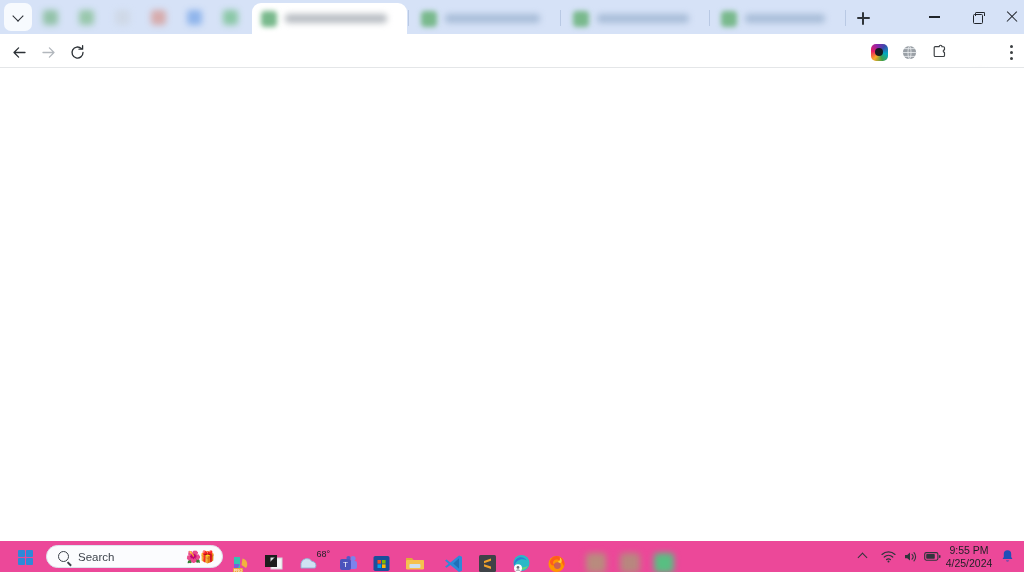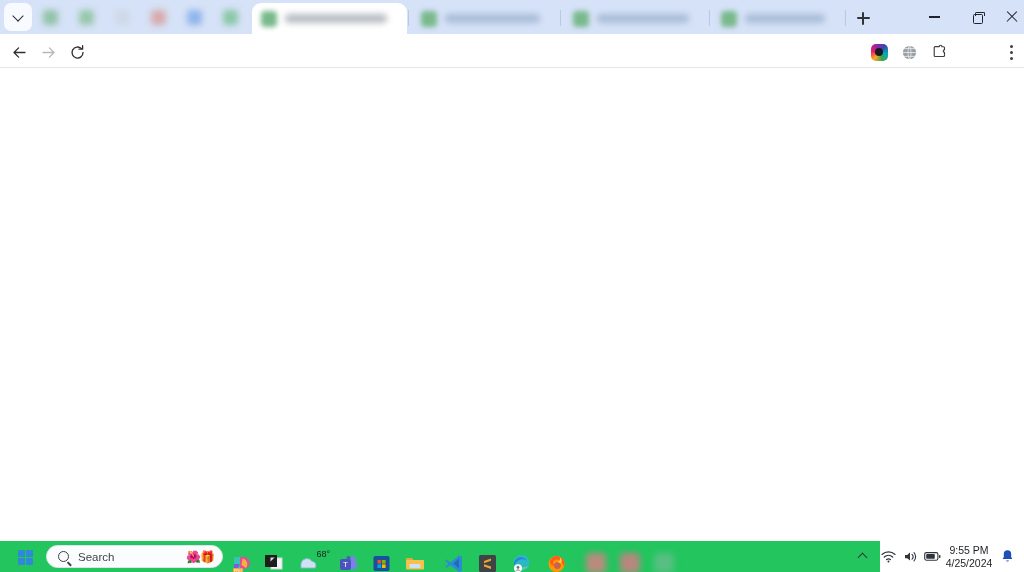--- a/index.html
+++ b/index.html
@@ -153,22 +153,22 @@
   }
 
   
   .page {
     position: absolute; left: 0; top: 68px; width: 1024px; height: 473px;
     background: #ffffff;
   }
 
   
   .taskbar {
-    position: absolute; left: 0; top: 541px; width: 880px; height: 31px;
-    background: #22c55e;
+    position: absolute; left: 0; top: 541px; width: 1024px; height: 31px;
+    background: #ec4899;
   }
   .start-btn {
     position: absolute; left: 14px; top: 5px; width: 22px; height: 22px;
     display: flex; align-items: center; justify-content: center;
   }
   .win-logo {
     width: 15px; height: 15px;
     display: grid; grid-template-columns: 7px 7px; grid-template-rows: 7px 7px; gap: 1px;
   }
   .win-logo span { background: #2f88d8; border-radius: 1px; }

